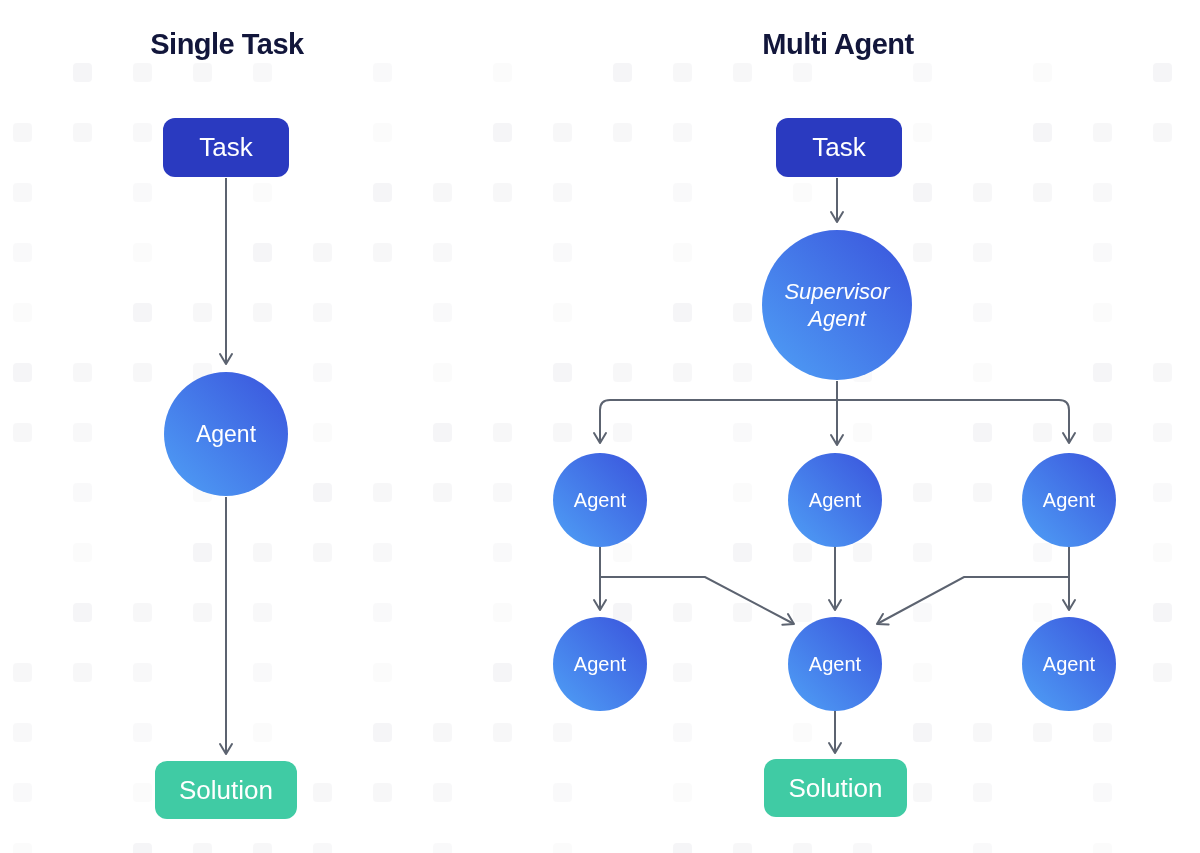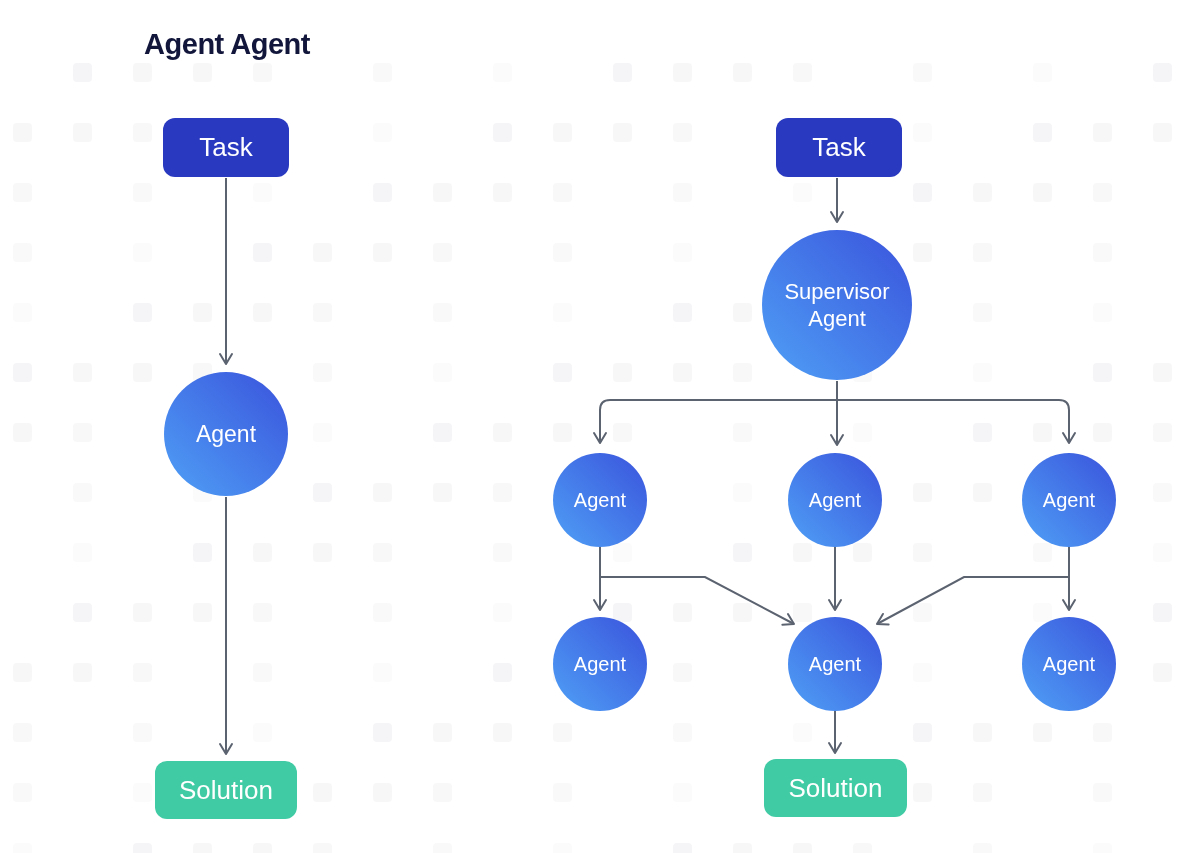--- a/index.html
+++ b/index.html
@@ -18,21 +18,21 @@
 
   .diagram-title { position:absolute; color:#12163B; font-size:29px; font-weight:700; letter-spacing:-0.5px; white-space:nowrap; transform:translateX(-50%); }
 
   .rect-node { position:absolute; display:flex; align-items:center; justify-content:center; color:#ffffff; border-radius:12px; font-size:26px; font-weight:500; }
   .task-node { background:#2A3AC0; }
   .solution-node { background:#40CBA4;text-align:right; }
 
   .circle-node { position:absolute; display:flex; align-items:center; justify-content:center; text-align:center; color:#ffffff; border-radius:50%; background:linear-gradient(45deg,#4FA0F6 0%,#3A53DC 100%); line-height:1.25; }
   .agent-big   { width:124px; height:124px; font-size:23px; }
   .supervisor  { width:150px; height:150px; font-size:22px; }
-  .supervisor span { display:block; width:110px; }
+  .supervisor span { display:block; width:110px;font-style:italic; }
   .agent-small { width:94px;  height:94px;  font-size:20px; }
 </style>
 </head>
 <body>
 
 <div class="canvas">
 
   <div class="pattern-layer" id="pattern-layer">
       <div class="pattern-square" style="left: 13px; top: 123px; opacity: 0.76;"></div>
       <div class="pattern-square" style="left: 13px; top: 183px; opacity: 0.64;"></div>
@@ -241,34 +241,35 @@
     <path d="M600,577 L705,577 L794,624" marker-end="url(#arrow)"></path>
     <path d="M835,547 L835,610" marker-end="url(#arrow)"></path>
     <path d="M1069,547 L1069,610" marker-end="url(#arrow)"></path>
     <path d="M1069,577 L964,577 L877,624" marker-end="url(#arrow)"></path>
 
     <path d="M835,711 L835,753" marker-end="url(#arrow)"></path>
   </svg>
 
   <div class="node-layer">
 
-    <div class="diagram-title" style="left:227px; top:28px;">Agent Agent</div>
+    <div class="diagram-title" style="left:227px; top:28px;">Single Task</div>
 
     <div class="rect-node task-node" style="left:163px; top:118px; width:126px; height:59px;">
       <span>Task</span>
     </div>
 
     <div class="circle-node agent-big" style="left:164px; top:372px;">
       <span>Agent</span>
     </div>
 
     <div class="rect-node solution-node" style="left:155px; top:761px; width:142px; height:58px;">
       <span>Solution</span>
     </div>
 
+    <div class="diagram-title" style="left:838px; top:28px;">Multi Agent</div>
 
     <div class="rect-node task-node" style="left:776px; top:118px; width:126px; height:59px;">
       <span>Task</span>
     </div>
 
     <div class="circle-node supervisor" style="left:762px; top:230px;">
       <span>Supervisor Agent</span>
     </div>
 
     <div class="circle-node agent-small" style="left:553px; top:453px;">

